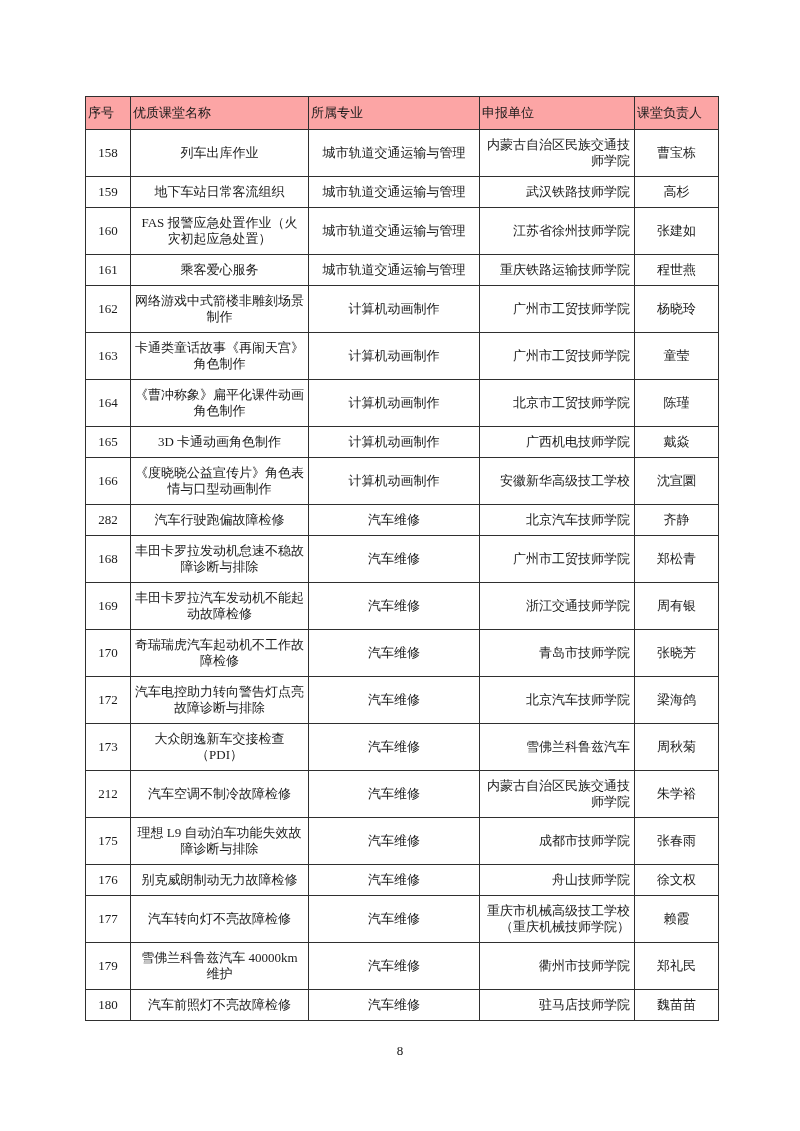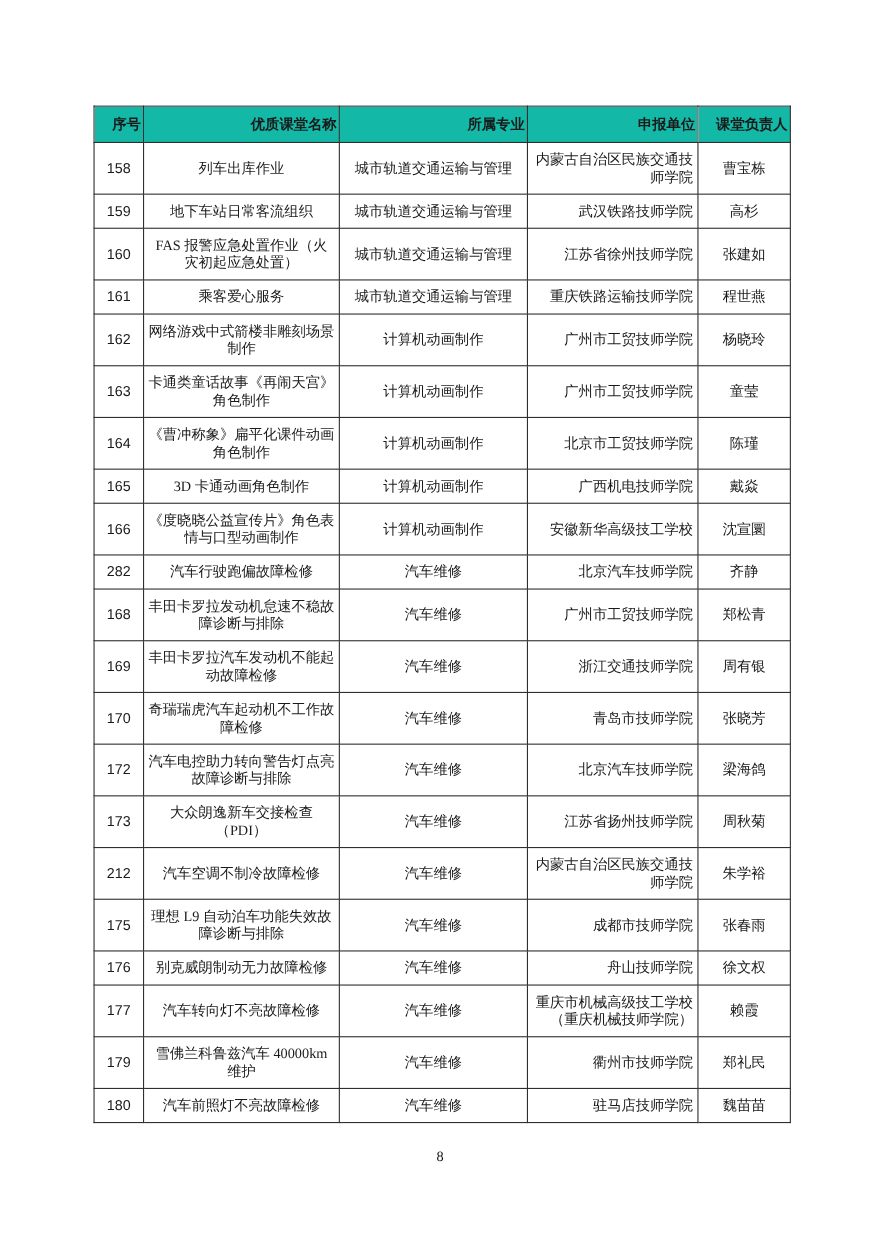--- a/index.html
+++ b/index.html
@@ -19,36 +19,36 @@
   }
   .doc-table th,.doc-table td{
     border:1px solid #2f2f2f;
     font-size:13px;
     line-height:16px;
     vertical-align:middle;
     overflow:hidden;
   }
   .doc-table th{
     font-family:"Liberation Sans","DejaVu Sans",sans-serif;
-    font-weight:700;
+    font-weight:400;
     padding:8px 2px;
-    text-align:right;
-    background:#14b8a6;
+    text-align:left;
+    background:#fca5a5;
   }
   .doc-table td{
     padding:7px 4px;
     text-align:center;
   }
   .doc-table td.col-unit{
     text-align:right;
     padding-left:6px;
     padding-right:4px;
   }
   .doc-table td.col-no{
-    font-family:Liberation Sans, sans-serif;
+    font-family:Liberation Serif, serif;
   }
   .page-number{
     position:absolute;
     left:0; top:1043px;
     width:800px;
     text-align:center;
     font-size:13px;
     font-family:"Liberation Serif","DejaVu Serif",serif;
     color:#111;
   }
@@ -169,21 +169,21 @@
         <td class="col-no">172</td>
         <td class="col-name">汽车电控助力转向警告灯点亮故障诊断与排除</td>
         <td class="col-major">汽车维修</td>
         <td class="col-unit">北京汽车技师学院</td>
         <td class="col-leader">梁海鸽</td>
       </tr>
       <tr>
         <td class="col-no">173</td>
         <td class="col-name">大众朗逸新车交接检查（PDI）</td>
         <td class="col-major">汽车维修</td>
-        <td class="col-unit">江苏省扬州技师学院</td>
+        <td class="col-unit">雪佛兰科鲁兹汽车</td>
         <td class="col-leader">周秋菊</td>
       </tr>
       <tr>
         <td class="col-no">212</td>
         <td class="col-name">汽车空调不制冷故障检修</td>
         <td class="col-major">汽车维修</td>
         <td class="col-unit">内蒙古自治区民族交通技师学院</td>
         <td class="col-leader">朱学裕</td>
       </tr>
       <tr>

